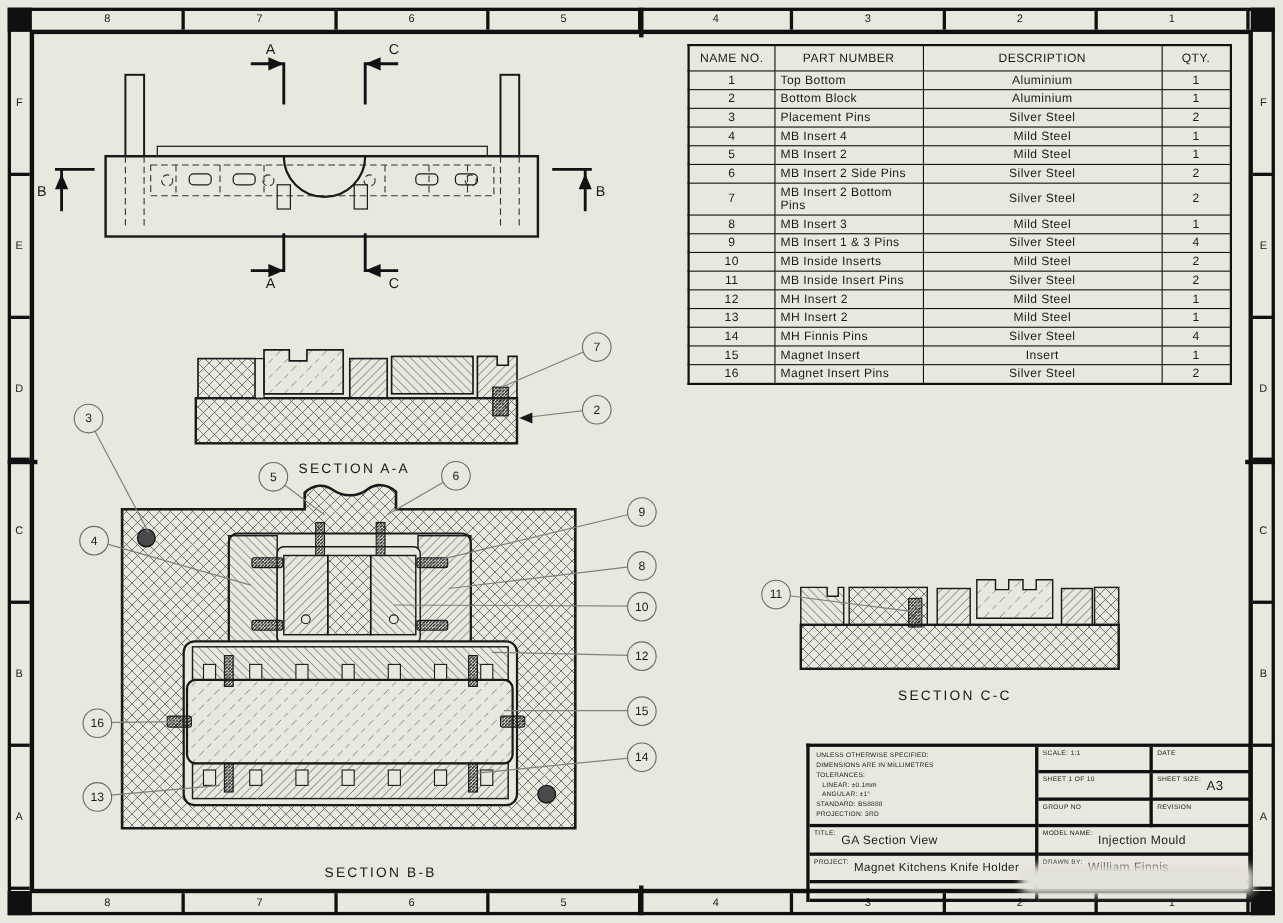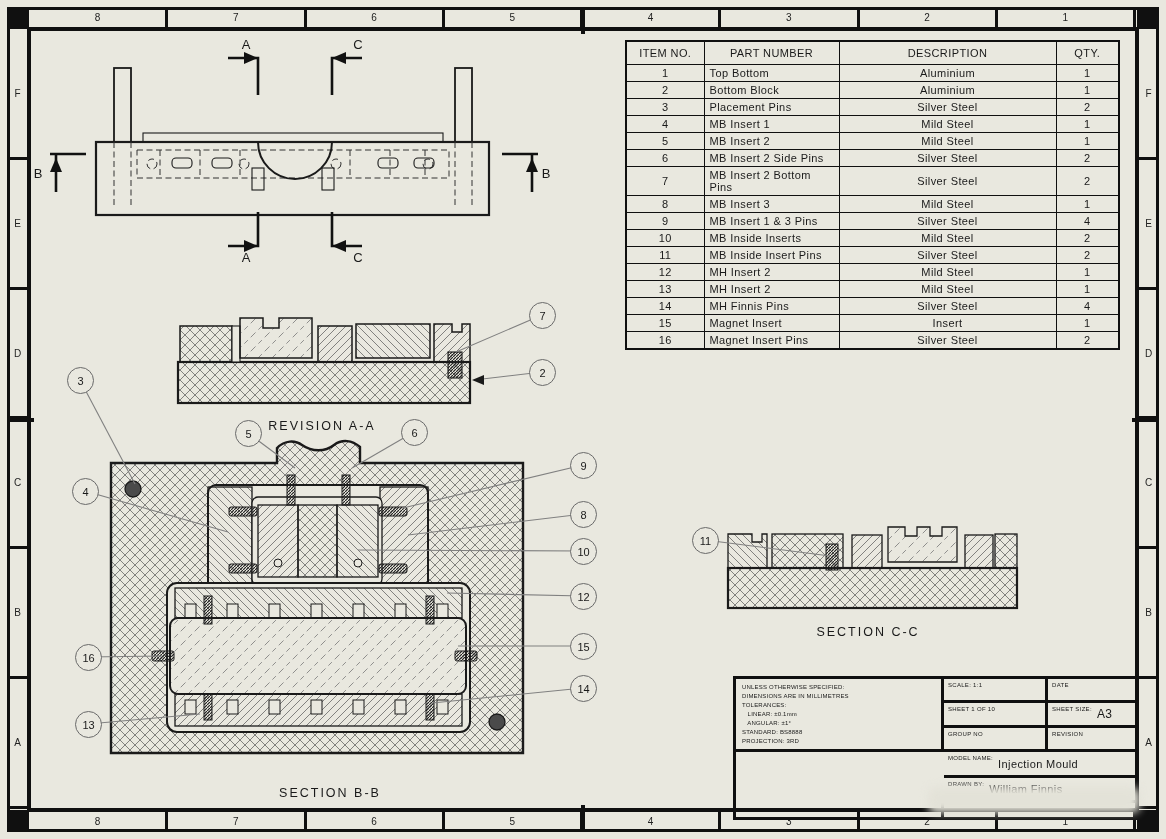--- a/index.html
+++ b/index.html
@@ -256,22 +256,22 @@
       <line x1="583" y1="596" x2="447" y2="593"></line>
       <line x1="583" y1="646" x2="458" y2="646"></line>
       <line x1="583" y1="688" x2="432" y2="703"></line>
       <line x1="88" y1="657" x2="162" y2="656"></line>
       <line x1="88" y1="724" x2="200" y2="714"></line>
       <line x1="705" y1="540" x2="830" y2="556"></line>
       <polygon points="472,380 484,375 484,385" fill="#1a1a1a" stroke="none"></polygon>
     </g>
   </svg>
 
-  <div class="lbl" style="left:322px;top:419px">REVISION A-A</div>
-  <div class="lbl" style="left:330px;top:786px">SECTION B-B</div>
+  <div class="lbl" style="left:322px;top:419px">SECTION A-A</div>
+  <div class="lbl" style="left:346px;top:786px">SECTION B-B</div>
   <div class="lbl" style="left:868px;top:625px">SECTION C-C</div>
   <span class="cutlbl" style="left:246px;top:37px">A</span>
   <span class="cutlbl" style="left:358px;top:37px">C</span>
   <span class="cutlbl" style="left:246px;top:250px">A</span>
   <span class="cutlbl" style="left:358px;top:250px">C</span>
   <span class="cutlbl" style="left:38px;top:166px">B</span>
   <span class="cutlbl" style="left:546px;top:166px">B</span>
 
     <div class="balloon" style="left: 542px; top: 315px;">
       <span>7</span>
@@ -335,21 +335,21 @@
 
   <table class="bom">
     <colgroup>
         <col style="width:78px">
         <col style="width:135px">
         <col style="width:217px">
         <col style="width:63px">
       </colgroup>
     <thead>
       <tr>
-        <th>ITEM NO.</th>
+        <th>NAME NO.</th>
         <th>PART NUMBER</th>
         <th>DESCRIPTION</th>
         <th>QTY.</th>
       </tr>
     </thead>
     <tbody>
 
         <tr>
           <td class="c">1</td>
           <td>Top Bottom</td>
@@ -366,21 +366,21 @@
 
         <tr>
           <td class="c">3</td>
           <td>Placement Pins</td>
           <td class="c">Silver Steel</td>
           <td class="c">2</td>
         </tr>
 
         <tr>
           <td class="c">4</td>
-          <td>MB Insert 1</td>
+          <td>MB Insert 4</td>
           <td class="c">Mild Steel</td>
           <td class="c">1</td>
         </tr>
 
         <tr>
           <td class="c">5</td>
           <td>MB Insert 2</td>
           <td class="c">Mild Steel</td>
           <td class="c">1</td>
         </tr>
@@ -487,24 +487,32 @@
     <div class="tb-cell">
         <span class="tb-label">SHEET SIZE:</span>
         <span class="tb-value big">A3</span>
       </div>
     <div class="tb-cell">
         <span class="tb-label">GROUP NO</span>
       </div>
     <div class="tb-cell">
         <span class="tb-label">REVISION</span>
       </div>
+    <div class="tb-cell">
+        <span class="tb-label">TITLE:</span>
+        <span class="tb-value">GA Section View</span>
+      </div>
     <div class="tb-cell span2">
         <span class="tb-label">MODEL NAME:</span>
         <span class="tb-value">Injection Mould</span>
       </div>
+    <div class="tb-cell">
+        <span class="tb-label">PROJECT:</span>
+        <span class="tb-value" style="font-size:10.5px">Magnet Kitchens Knife Holder</span>
+      </div>
     <div class="tb-cell span2">
         <span class="tb-label">DRAWN BY:</span>
         <span class="tb-value">William Finnis</span>
       </div>
     <div class="tb-cell"></div>
     <div class="tb-cell span2"></div>
   </div>
 
   <div class="smudge"></div>
 </div>

